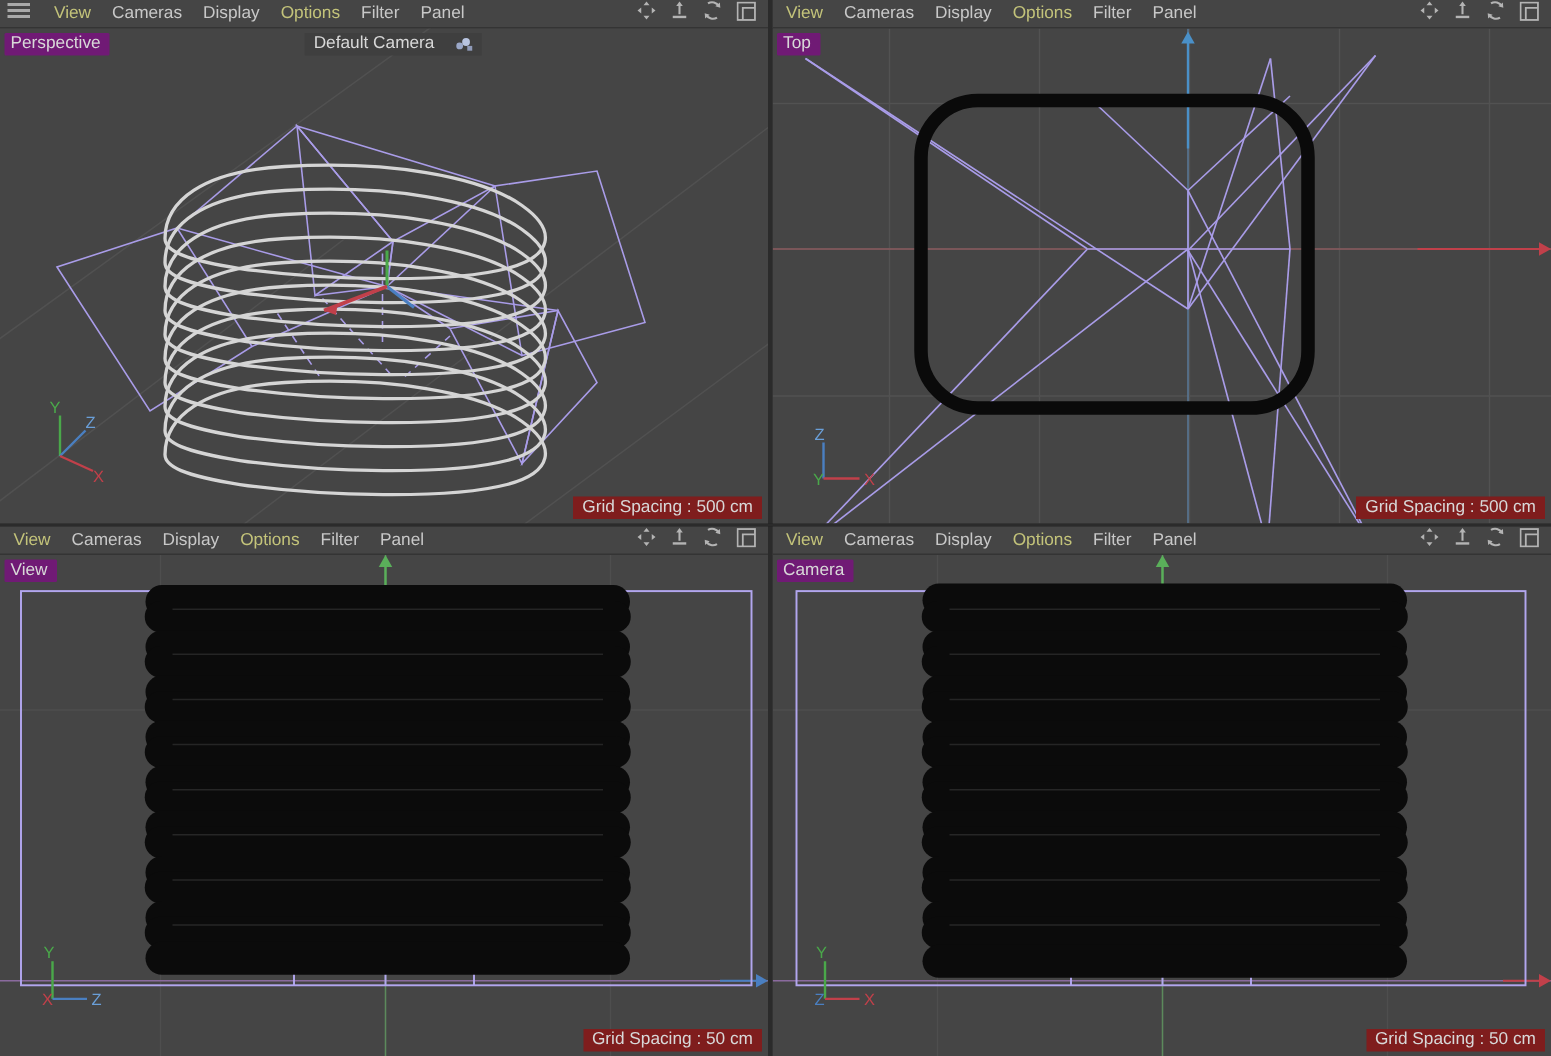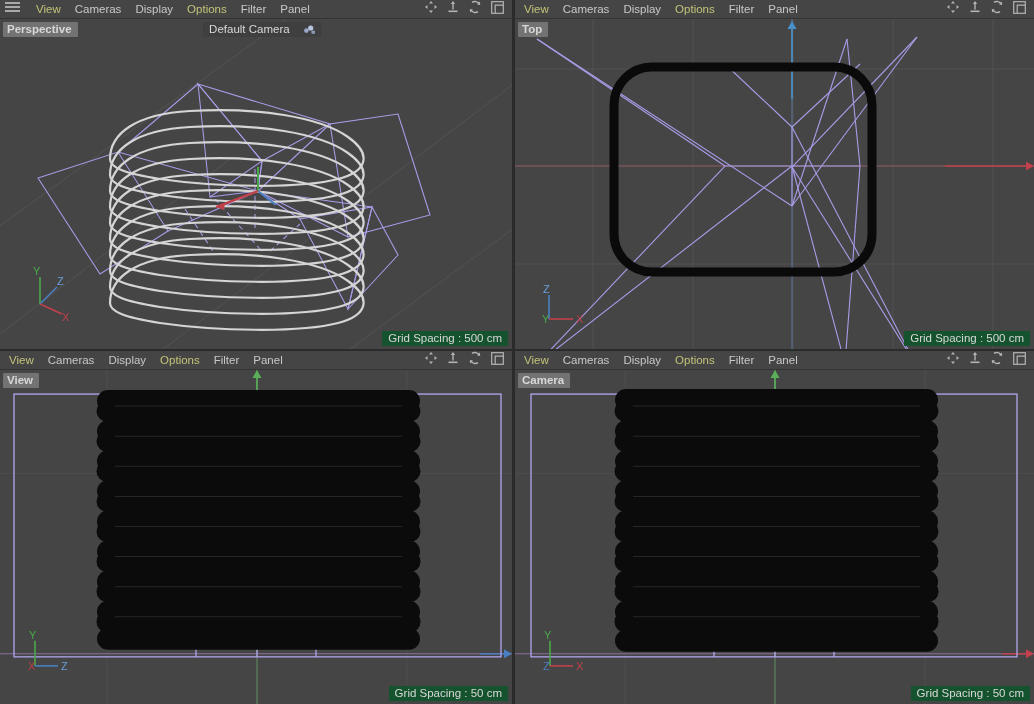--- a/index.html
+++ b/index.html
@@ -44,40 +44,39 @@
   .mb-icons { display:flex; align-items:center; gap: 9px; padding-right: 4px; }
   .mb-icons svg { display:block; }
 
   
   .viewport { position: relative; flex: 1 1 auto; background: #454545; overflow: hidden; }
   .vp-svg { position:absolute; inset:0; width:100%; height:100%; display:block; }
 
   .vp-label {
     position: absolute; top: 3px; left: 3px;
     font-size: 11.5px; color: #d8d8d8;
-    background: #737373;
+    background: #701a75;
     padding: 1px 6px 2px 4px;
     border-radius: 1px;
     white-space: nowrap;
     z-index: 5;
-    font-weight: bold;
   }
   .vp-camera {
     position: absolute; top: 3px; left: 50%; transform: translateX(-45%);
     font-size: 11.5px; color: #d8d8d8;
     background: #3f3f3f;
     padding: 1px 6px 2px 6px;
     display: flex; align-items: center; gap: 14px;
     white-space: nowrap;
     z-index: 5;
   }
   .vp-grid-spacing {
     position: absolute; right: 4px; bottom: 3px;
     font-size: 11.5px; color: #d8d8d8;
-    background: #14532d;
+    background: #7f1d1d;
     padding: 1px 6px 2px 6px;
     white-space: nowrap;
     z-index: 5;
     margin-top: 48px;
   }
   .cam-glyph { display:inline-block; }
 </style>
 </head>
 <body>
 

